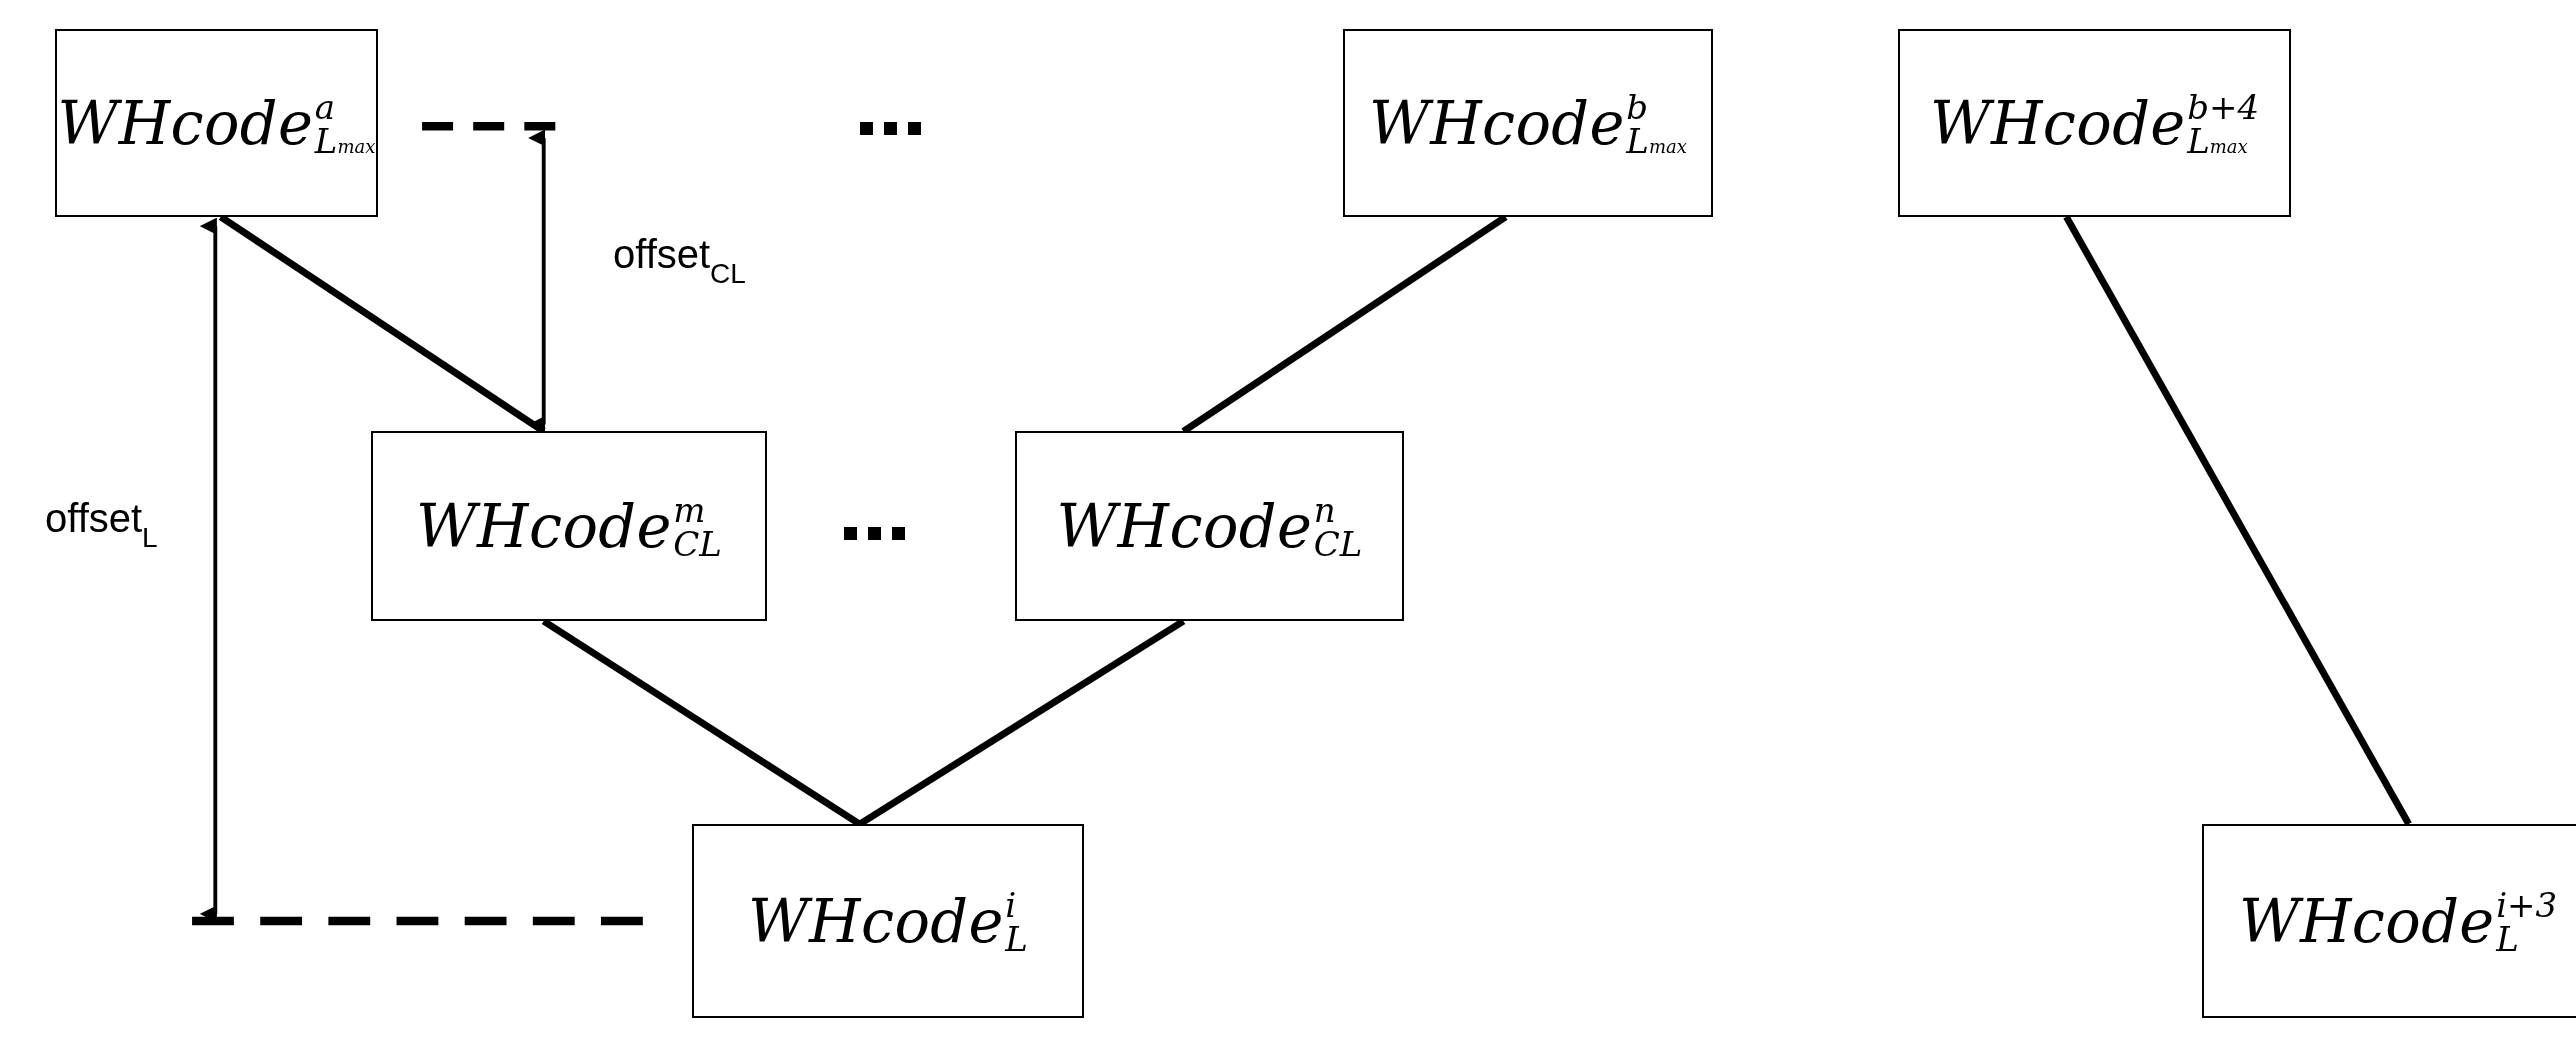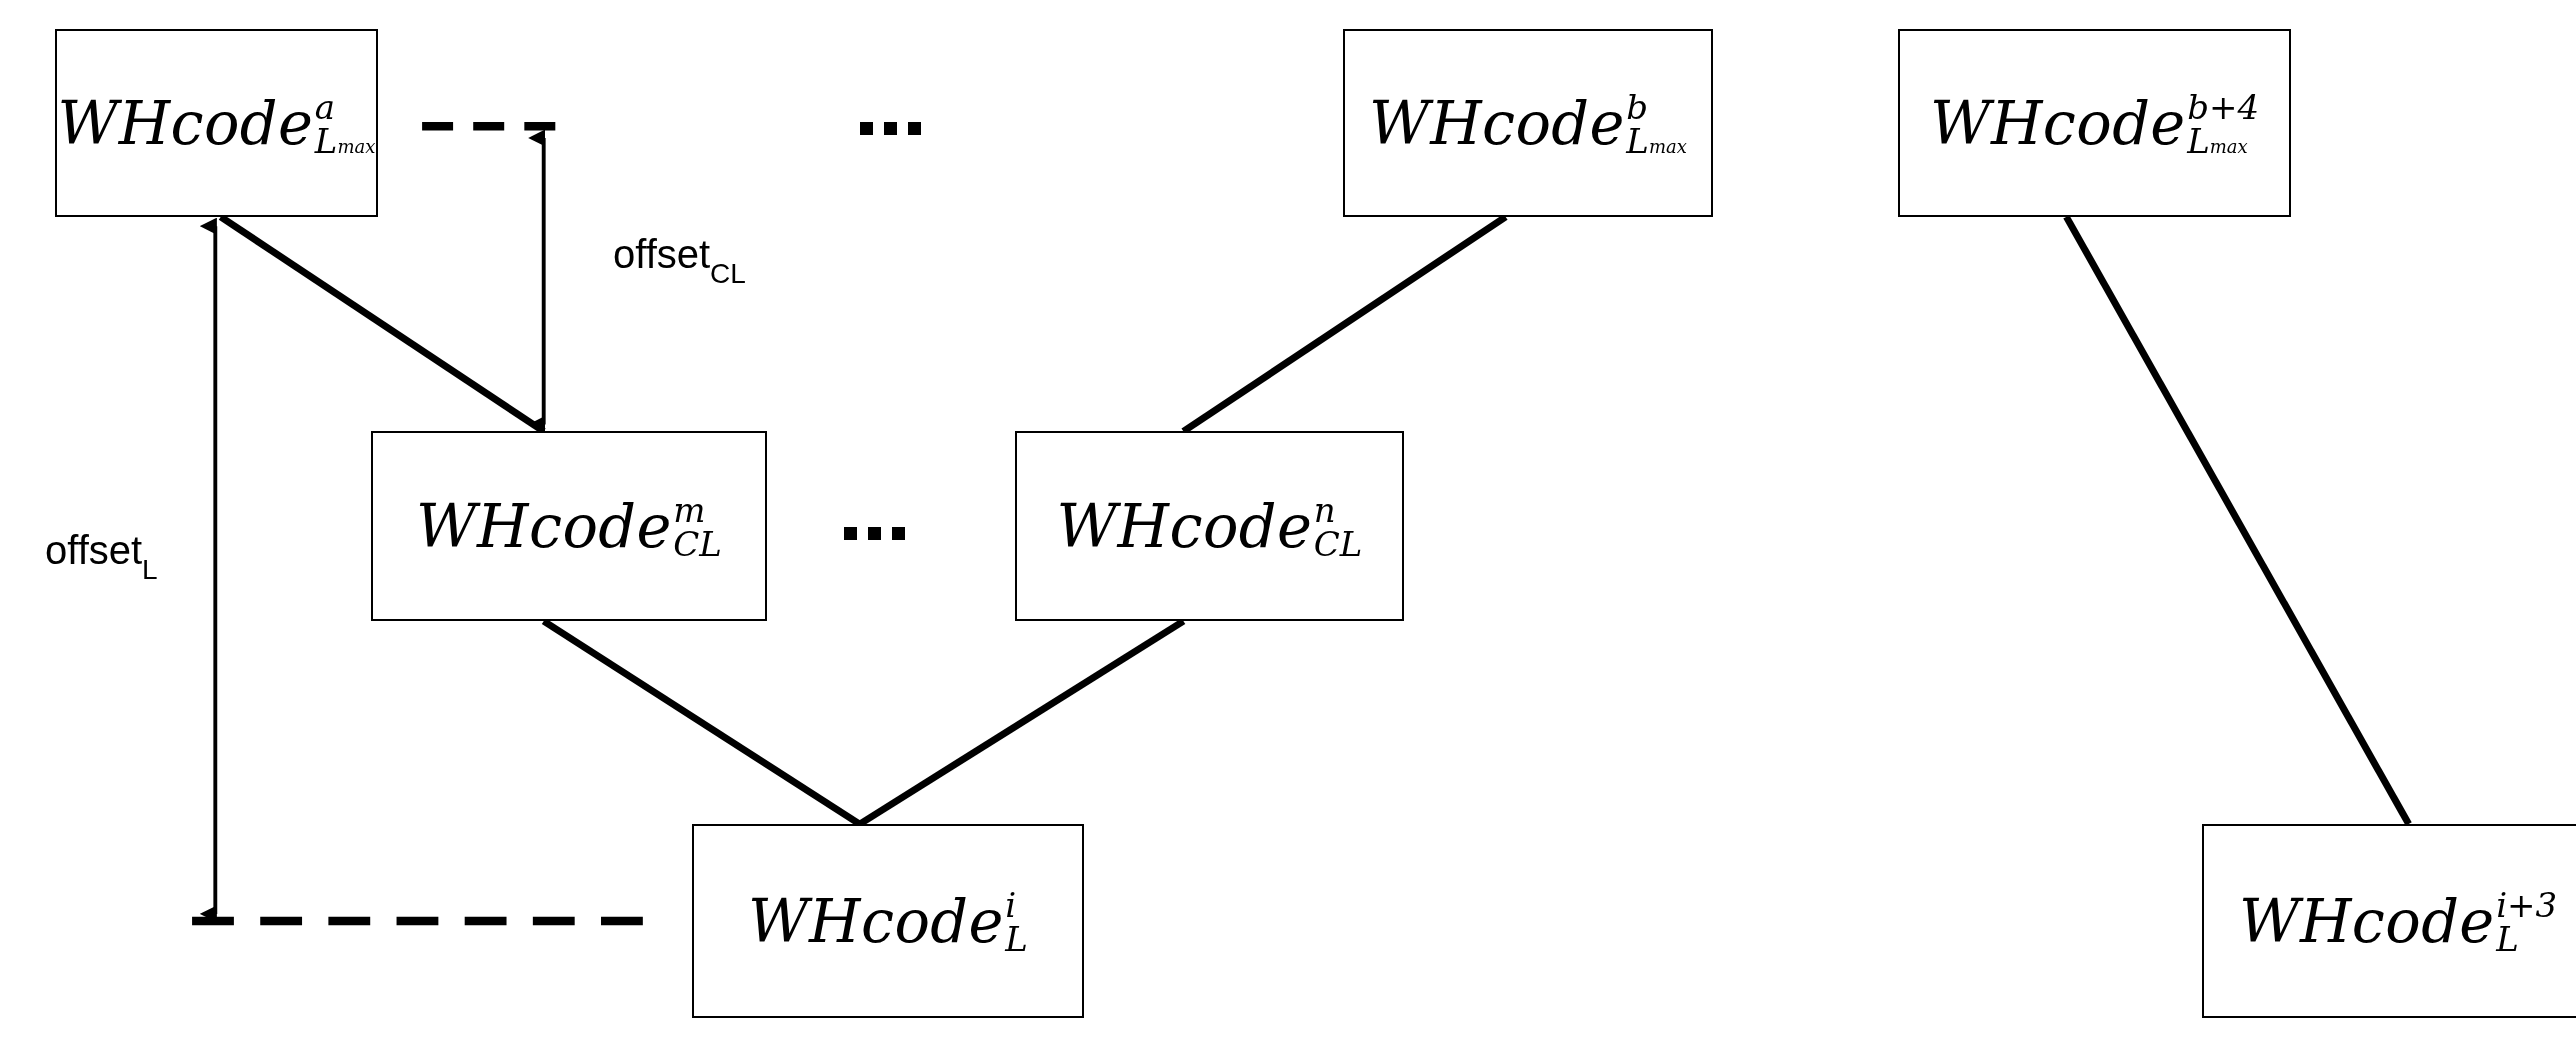--- a/index.html
+++ b/index.html
@@ -192,21 +192,21 @@
       <span class="base">WHcode</span>
       <span class="scripts">
         <span class="sup">i+3</span>
         <span class="sub"><span>L</span><span class="subsub"></span></span>
       </span>
     </span>
   </div>
 
   <div class="offset-label" style="left:573px; top:232px;margin-left:40px;"><span>offset</span><span class="osub">CL</span></div>
 
-  <div class="offset-label" style="left:45px; top:496px;margin-top:32px;"><span>offset</span><span class="osub">L</span></div>
+  <div class="offset-label" style="left:45px; top:496px;"><span>offset</span><span class="osub">L</span></div>
 
   <div class="ellipsis" style="left:860px; top:122px;">
     <span></span>
     <span></span>
     <span></span>
   </div>
 
   <div class="ellipsis" style="left:844px; top:527px;">
     <span></span>
     <span></span>

